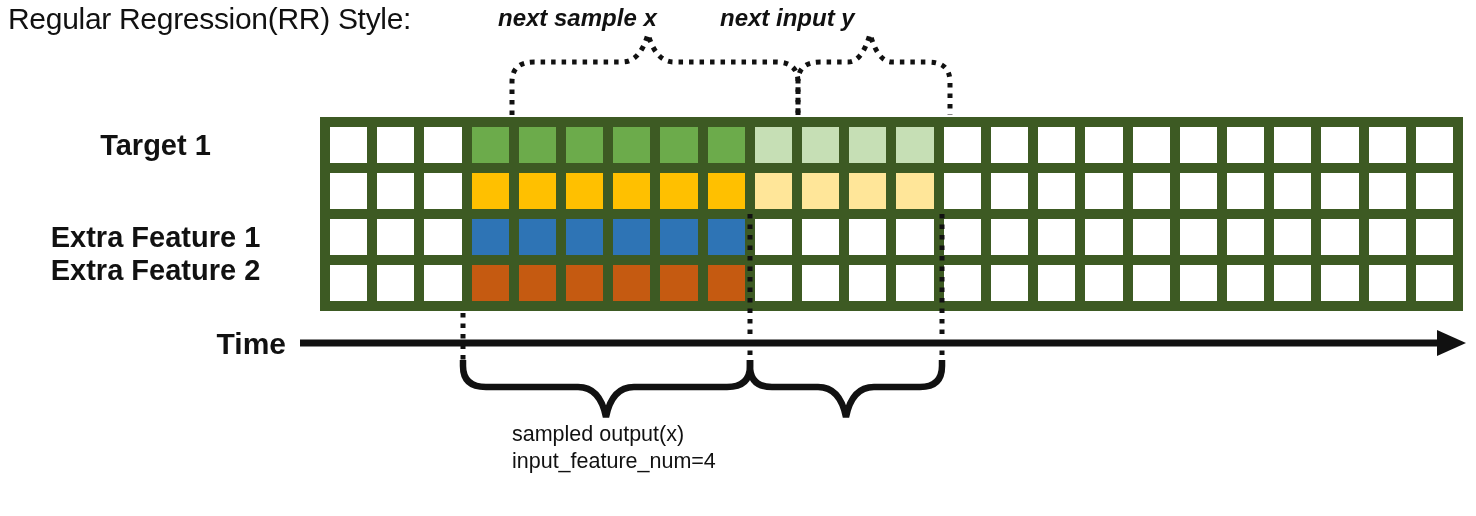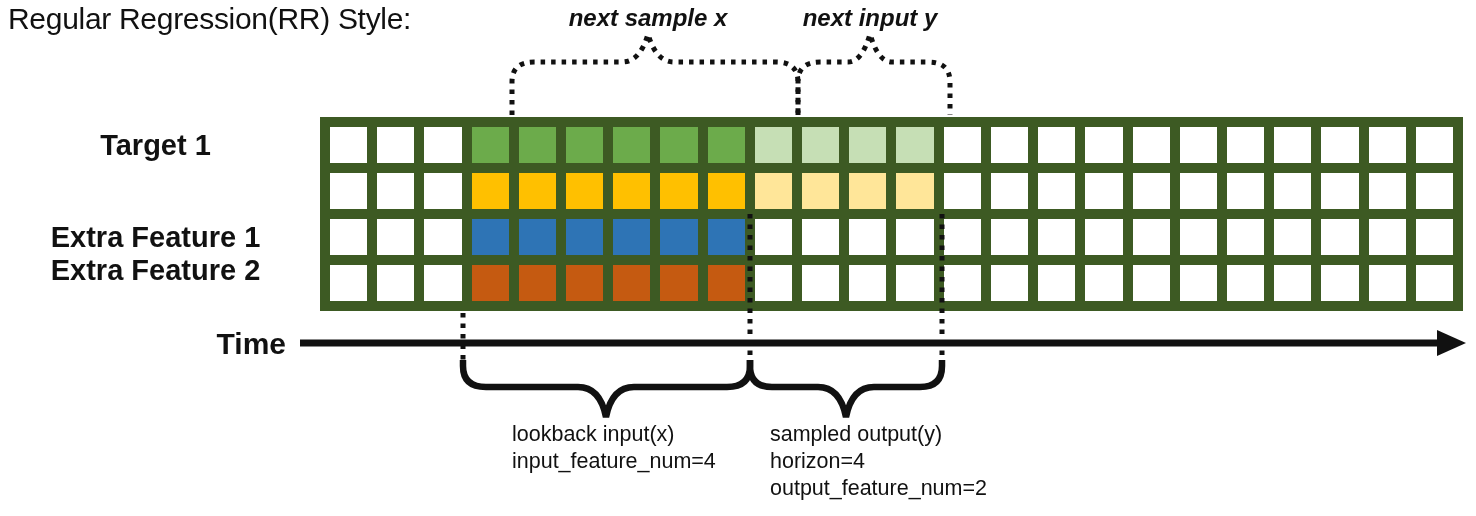--- a/index.html
+++ b/index.html
@@ -11,21 +11,20 @@
     color:#111111;
     overflow:hidden;
   }
   .title{
     position:absolute;left:8px;top:2px;
     font-size:30px;font-weight:400;letter-spacing:-0.3px;
     white-space:nowrap;
   }
   .ns{
     position:absolute;top:4px;width:300px;
-    text-align:center;
     font-size:24px;font-style:italic;font-weight:600;
     white-space:nowrap;
   }
   .ns-x{left:498px;}
   .ns-y{left:720px;}
   .rowlabel{
     position:absolute;left:0;width:311px;
     text-align:center;
     transform:translateY(-50%);
     font-size:29px;font-weight:700;
@@ -180,23 +179,18 @@
     <polygon points="1437,330 1466,343 1437,356" fill="#111111"></polygon>
 
     <path d="M463,360 L463,366 Q463,387 486,387 L578,387 Q600,387 606,417 Q612,387 634,387 L727,387 Q750,387 750,366 L750,360" fill="none" stroke="#111111" stroke-width="6.5"></path>
 
     <path d="M750,360 L750,366 Q750,387 772,387 L818,387 Q840,387 846,417 Q852,387 874,387 L920,387 Q942,387 942,366 L942,360" fill="none" stroke="#111111" stroke-width="6.5"></path>
   </svg>
 
   <div class="time">Time</div>
 
   <div class="block block-input">
-    <div>lookback input(x)</div>
+    <div>sampled output(x)</div>
     <div>input_feature_num=4</div>
   </div>
 
-  <div class="block block-output">
-    <div>sampled output(y)</div>
-    <div>horizon=4</div>
-    <div>output_feature_num=2</div>
-  </div>
 
 </div>
 
 </body></html>

